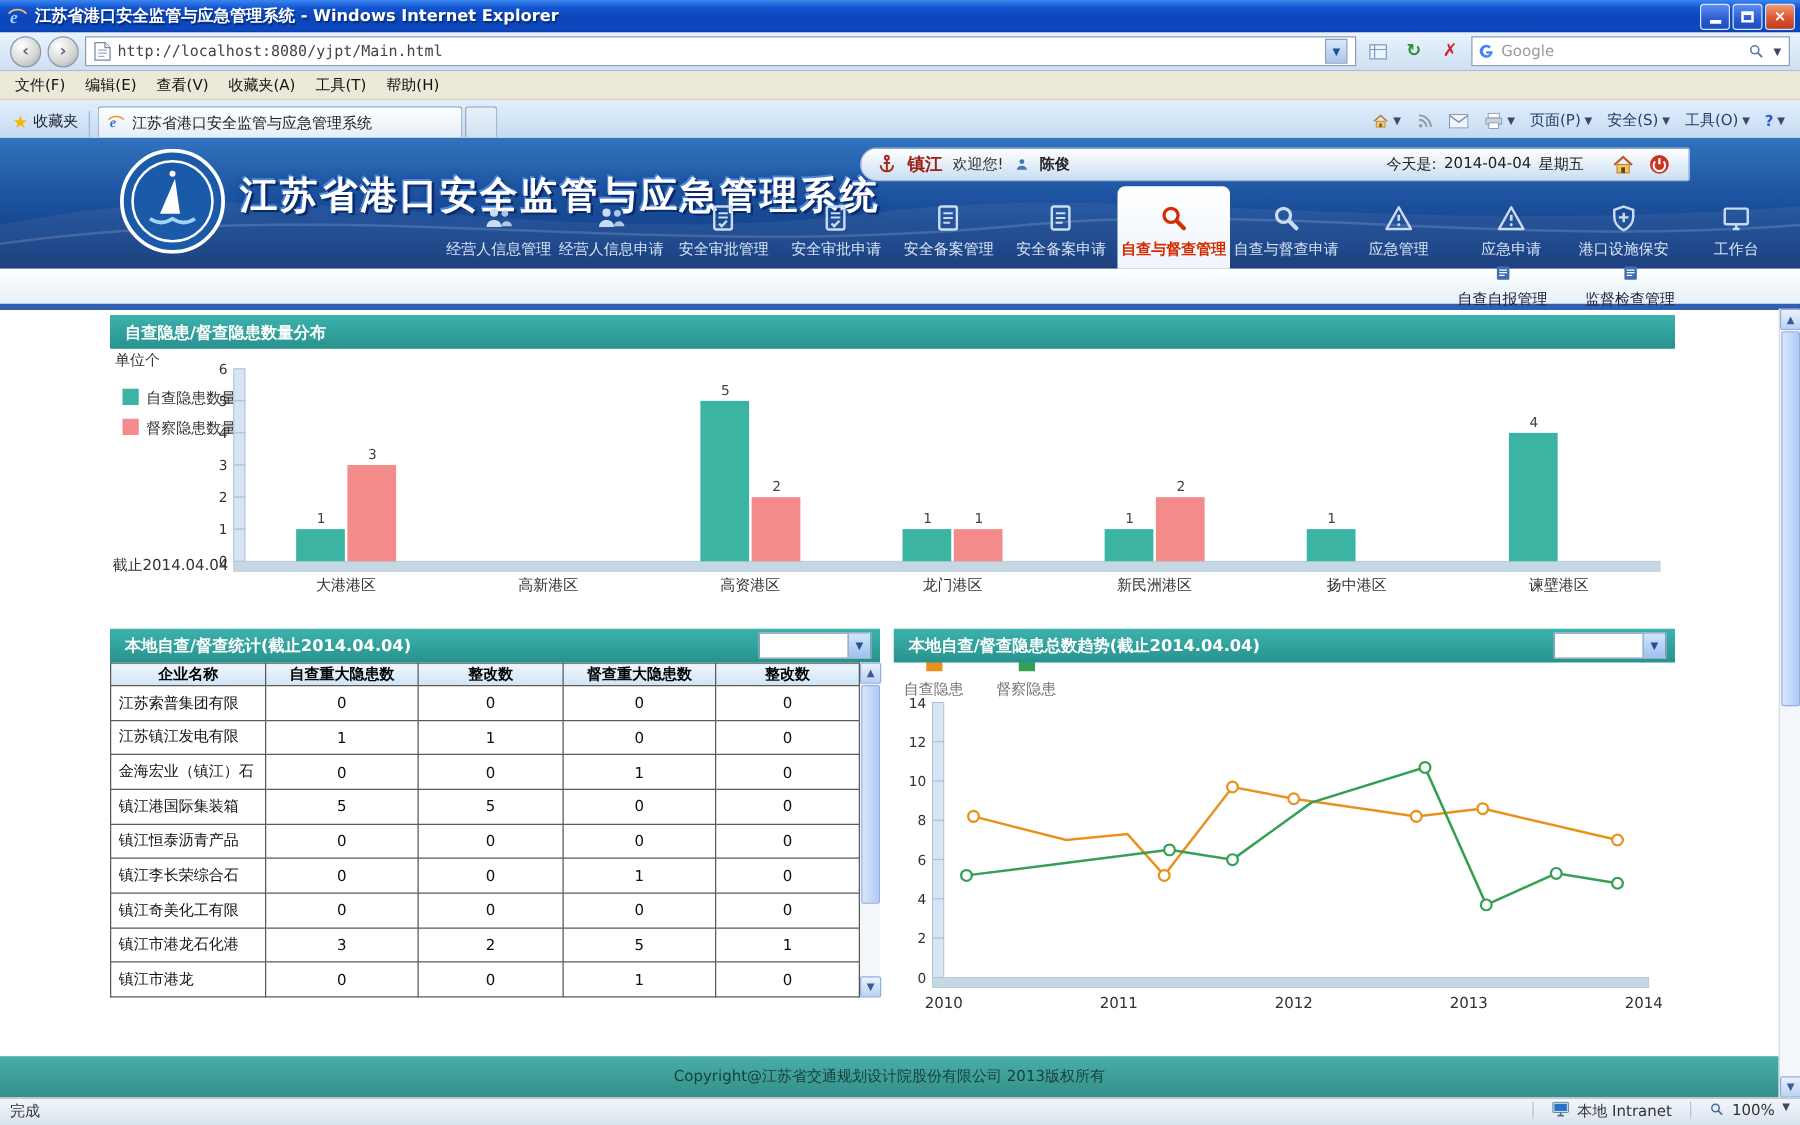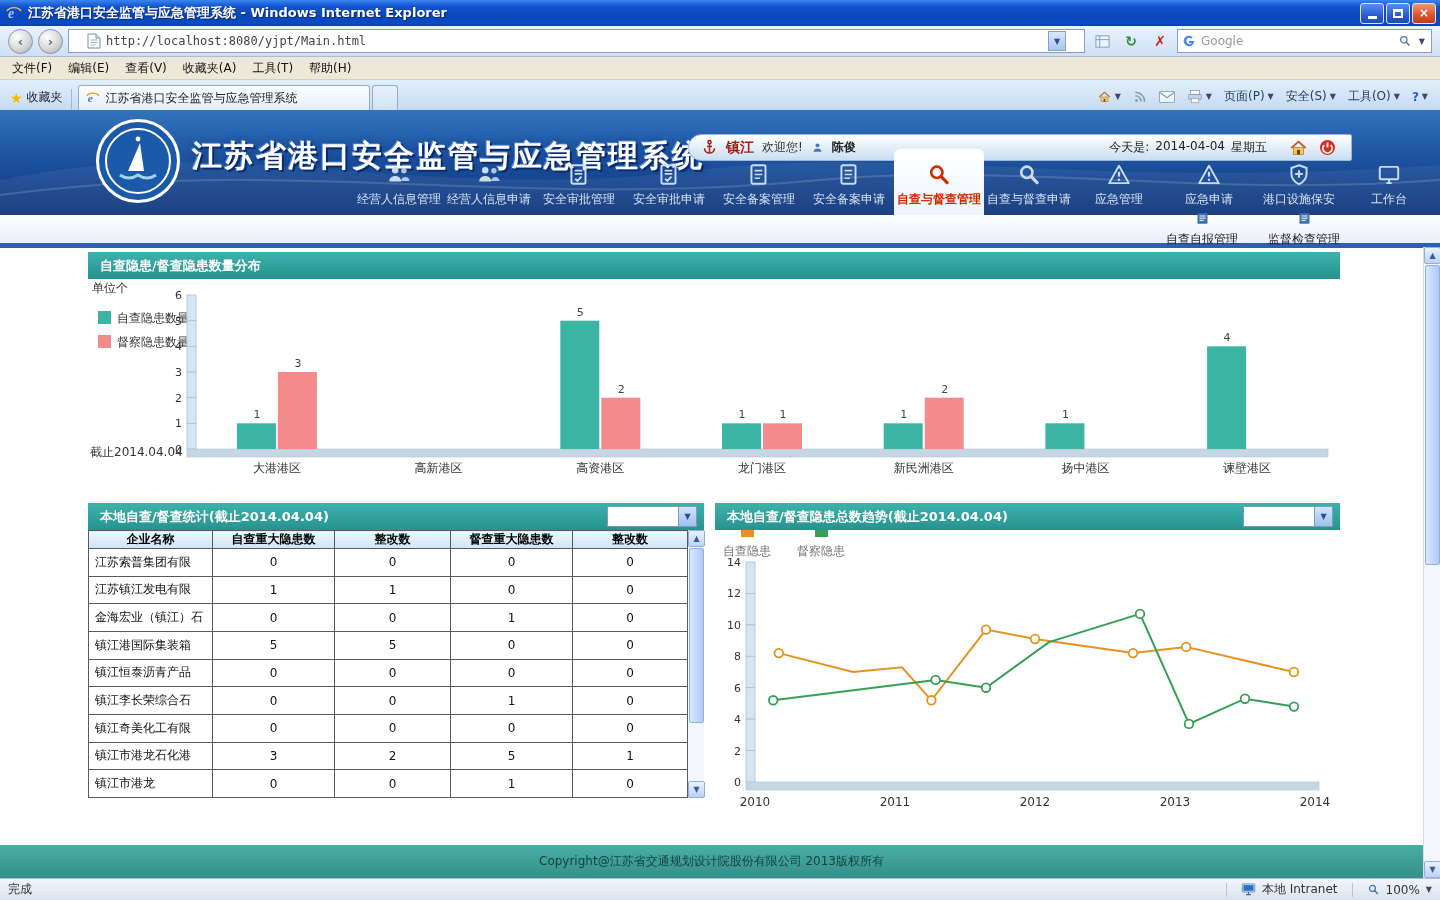--- a/index.html
+++ b/index.html
@@ -20,21 +20,21 @@
   .wbtn.min span { display:block; width:9px; height:3px; background:#fff; margin-top:9px; }
   .wbtn.max span { display:block; width:10px; height:9px; border:2px solid #fff; border-top-width:3px; }
 
   
   .addrbar { height:31px; background:linear-gradient(#eaf3fc,#cfe0f3); border-bottom:1px solid #a8bed6;
     display:flex; align-items:center; gap:5px; padding:0 8px; }
   .navcirc { width:25px; height:25px; border-radius:50%; border:1px solid #8898a8;
     background:radial-gradient(circle at 35% 30%,#ffffff,#d8d8d8 55%,#a0a8b0); color:#667;
     display:flex; align-items:center; justify-content:center; font-size:13px; font-weight:bold; }
   .addr-field { flex:1; height:24px; background:#fff; border:1px solid #8aa0b8; display:flex; align-items:center;
-    padding:0 18px; gap:5px; }
+    padding:0 6px; gap:5px; }
   .url-text { color:#444; font-family:"DejaVu Sans Mono","Liberation Mono",monospace; font-size:12px; flex:1; }
   .fld-dd { width:18px; height:20px; background:linear-gradient(#d9e8fb,#a9c6ef); border:1px solid #8aa0b8;
     color:#24509a; font-size:8px; display:flex; align-items:center; justify-content:center; }
   .mini-btn { width:24px; height:24px; border:1px solid transparent; display:flex; align-items:center; justify-content:center;
     font-size:14px; font-weight:bold; }
   .refresh { color:#2e8f2e; }
   .stopbtn { color:#cc2222; }
   .search-box { width:255px; height:24px; background:#fff; border:1px solid #8aa0b8; display:flex; align-items:center;
     gap:5px; padding:0 4px; }
   .search-text { color:#999; flex:1; }
@@ -63,21 +63,21 @@
 
   .pg-header { position:absolute; top:0; left:0; width:1440px; height:105px;
     background:linear-gradient(180deg,#3273be 0%,#1d53a0 45%,#0f3578 100%); }
   .hdr-wave { position:absolute; inset:0; pointer-events:none; }
   .logo { position:absolute; top:9px; left:96px; }
   .sys-title { position:absolute; top:26px; left:192px; font-size:30px; font-weight:bold; color:#fff; letter-spacing:2px;
     text-shadow:2px 2px 0 #0a2a6e, -1px -1px 0 #4a86d8, 0 0 8px #123a80; white-space:nowrap; }
 
   .welcome { position:absolute; top:8px; right:88px; width:664px; height:27px;
     background:linear-gradient(#ffffff,#c9def2); border:1px solid #9db8d6; border-radius:14px 2px 2px 14px;
-    display:flex; align-items:center; gap:8px; padding:0 14px 0 12px; color:#333;margin-top:16px; }
+    display:flex; align-items:center; gap:8px; padding:0 14px 0 12px; color:#333; }
   .wl-city { font-weight:bold; color:#9b1f10; font-size:14px; }
   .wl-user { font-weight:bold; color:#222; }
   .wl-date { margin-left:auto; display:flex; gap:6px; color:#222; }
   .wl-icons { display:flex; gap:10px; margin-left:14px; align-items:center; }
 
   .main-nav { position:absolute; right:6px; bottom:0; display:flex; align-items:flex-end; }
   .nav-item { width:90px; height:57px; display:flex; flex-direction:column; align-items:center; justify-content:flex-end;
     gap:3px; padding-bottom:7px; color:#d5e3f4; }
   .nav-lbl { font-size:12px; white-space:nowrap; }
   .nav-item.active { height:66px; background:linear-gradient(#ffffff,#eef5fc); border-radius:6px 6px 0 0;
@@ -124,21 +124,21 @@
     border:1px solid #93aede; border-radius:2px; color:#3a5a9a; font-size:8px; display:flex; align-items:center; justify-content:center; }
   .sb-thumb { position:absolute; left:1px; width:15px; background:linear-gradient(90deg,#d9e7fd,#aecaf6);
     border:1px solid #93aede; border-radius:2px; }
   .tbl-sbar { position:relative; width:17px; height:268px; background:#f3f6fb; }
 
   
   .statusbar { position:absolute; bottom:0; left:0; width:1440px; height:22px;
     background:linear-gradient(#f2f6fb,#d9e3ee); border-top:1px solid #aebccc; display:flex; align-items:center;
     padding:0 8px; color:#333; }
   .sb-sep { width:1px; height:14px; background:#b8c4d2; margin:0 8px; }
-  .sb-right { margin-left:auto; display:flex; align-items:center; gap:6px; }
+  .sb-right { margin-left:auto; display:flex; gap:6px; }
 
   svg { display:block; }
 </style>
 </head>
 <body>
 
 <div class="titlebar" data-interactable="true">
   <span data-interactable="false">
     <svg width="16" height="16" viewBox="0 0 16 16">
         <text x="2" y="13" font-size="14" font-style="italic" font-weight="bold" fill="#9ecdf5" font-family="serif">e</text>

